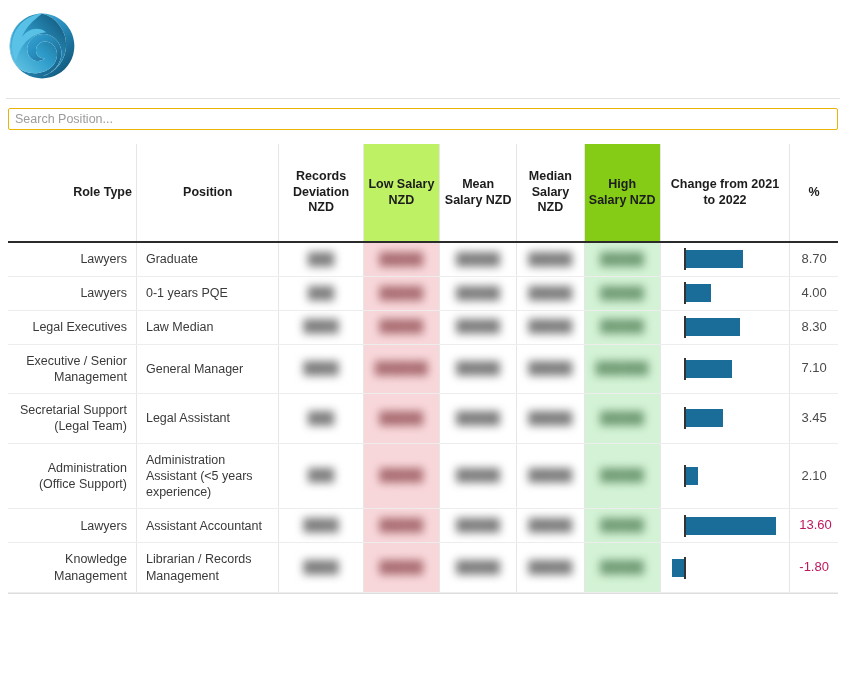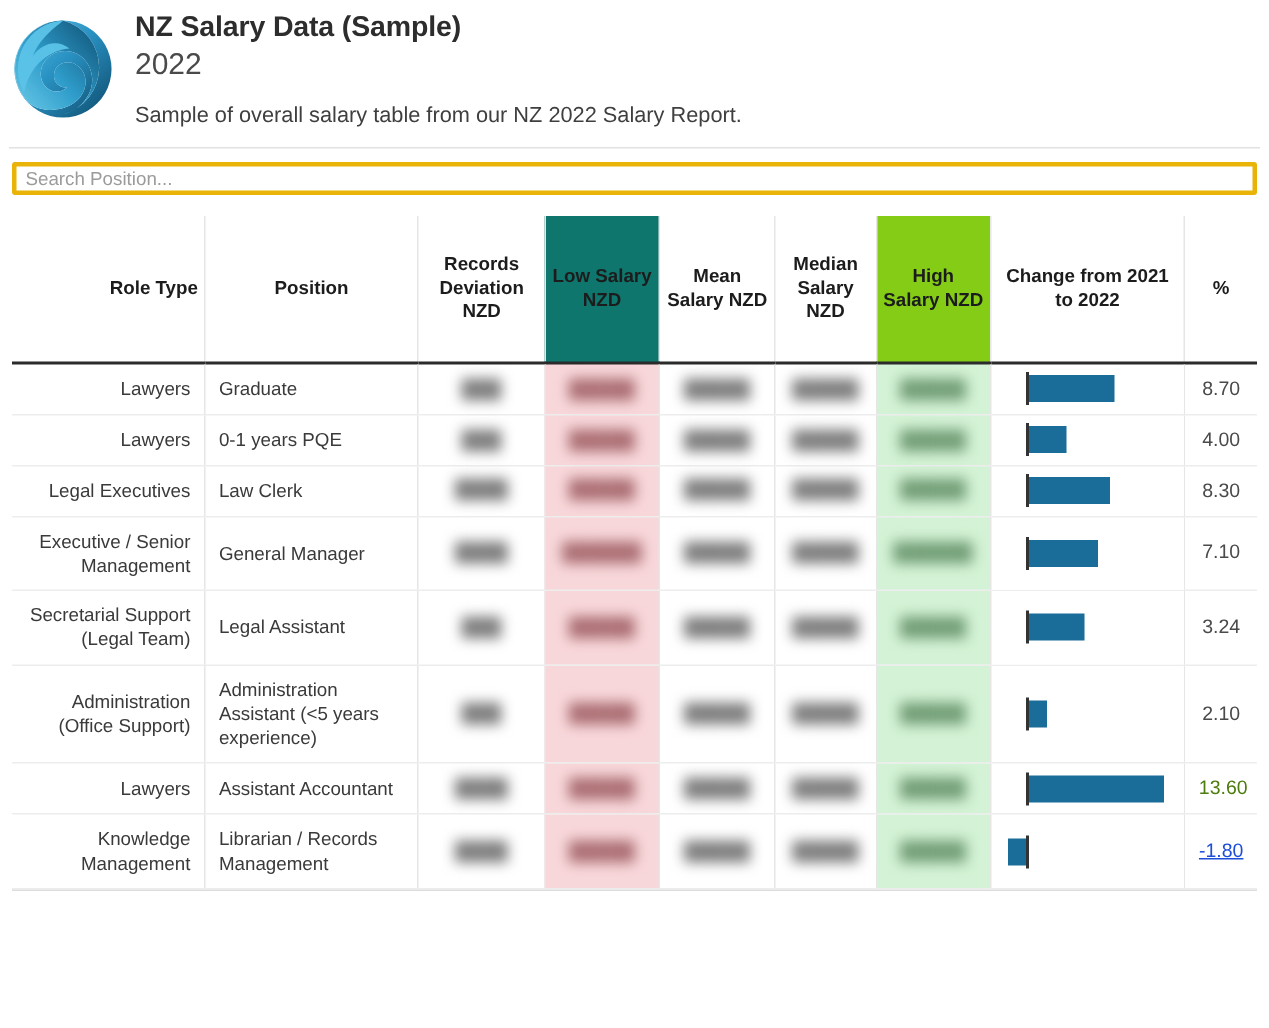--- a/index.html
+++ b/index.html
@@ -51,21 +51,21 @@
     height: 1px;
     background: #e2e2e2;
     margin: 0 6px;
   }
 
   
   #search-row { padding: 9px 8px 0 8px; }
   #search-input {
     width: 100%;
     height: 22px;
-    border: 3px solid #eab308;
+    border: 1px solid #eab308;
     border-radius: 2px;
     padding: 2px 6px;
     font-family: "Liberation Sans", sans-serif;
     font-size: 12.5px;
     color: #0369a1;
     outline: none;
     background: #fff;
   }
   #search-input::placeholder { color: #9b9b9b; }
 
@@ -91,21 +91,21 @@
     font-size: 12.5px;
     font-weight: bold;
     color: #1c1c1c;
     text-align: center;
     padding: 6px 4px;
     height: 98px;
     line-height: 1.25;
     border-bottom: 2px solid #2b2b2b;
     background: #ffffff;
   }
-  thead th.hl-low  { background: #0f766e; }
+  thead th.hl-low  { background: #bef264; }
   thead th.hl-high { background: #84cc16; }
 
   tbody td {
     font-size: 12.5px;
     color: #3a3a3a;
     padding: 8px 9px;
     border-bottom: 1px solid #ededed;
     line-height: 1.3;
     background: #ffffff;
   }
@@ -160,22 +160,22 @@
     height: 18px;
     background: #1a6d99;
     z-index: 1;
   }
 
   td.c-pct {
     text-align: center;
     font-size: 13px;
     color: #4a4a4a;
   }
-  td.c-pct.pos-strong { color: #4d7c0f; }
-  td.c-pct.neg        { color: #1d4ed8; text-decoration: underline; }
+  td.c-pct.pos-strong { color: #be185d; }
+  td.c-pct.neg        { color: #be185d; }
 
   #table-bottom-rule {
     height: 1px;
     background: #dddddd;
     margin: 0 8px;
   }
 </style>
 </head>
 <body>
 
@@ -214,25 +214,20 @@
                C 26 51 33 37 46 34
                C 62 30 76 42 77 58
                C 78 74 66 88 50 92
                A45 45 0 0 0 50 5 Z" fill="url(#gInner)"></path>
       <path d="M50 5 A45 45 0 0 0 14 72
                C 18 50 34 33 56 31
                C 45 22 30 26 22 38
                C 30 18 48 8 50 5 Z" fill="#5cc3e8" opacity="0.95"></path>
     </svg>
   </div>
-  <div id="titles">
-    <div id="app-title">NZ Salary Data (Sample)</div>
-    <div id="app-year">2022</div>
-    <div id="app-subtitle">Sample of overall salary table from our NZ 2022 Salary Report.</div>
-  </div>
 </div>
 <div id="header-rule"></div>
 
 <div id="search-row">
   <input id="search-input" type="text" placeholder="Search Position..." style="">
 </div>
 
 <div id="table-wrap">
   <table id="salary-table">
     <colgroup>
@@ -307,21 +302,21 @@
           <td class="c-chg">
             <div class="bar-track">
               <div class="bar-fill" style="background: rgb(26, 109, 153); width: 27px; left: 13.5px;"></div>
               <div class="bar-zero" style="background: rgb(51, 51, 51); left: 13.5px;"></div>
             </div>
           </td>
           <td class="c-pct ">4.00</td>
         </tr>
         <tr>
           <td class="c-role">Legal Executives</td>
-          <td class="c-pos">Law Clerk</td>
+          <td class="c-pos">Law Median</td>
           <td class="c-std">
             <span class="redacted">████</span>
           </td>
           <td class="c-low hl-low">
             <span class="redacted">█████</span>
           </td>
           <td class="c-mean">
             <span class="redacted">█████</span>
           </td>
           <td class="c-med">
@@ -381,21 +376,21 @@
           </td>
           <td class="c-high hl-high">
             <span class="redacted">█████</span>
           </td>
           <td class="c-chg">
             <div class="bar-track">
               <div class="bar-fill" style="background: rgb(26, 109, 153); width: 39.15px; left: 13.5px;"></div>
               <div class="bar-zero" style="background: rgb(51, 51, 51); left: 13.5px;"></div>
             </div>
           </td>
-          <td class="c-pct ">3.24</td>
+          <td class="c-pct ">3.45</td>
         </tr>
         <tr>
           <td class="c-role">Administration (Office Support)</td>
           <td class="c-pos">Administration Assistant (&lt;5 years experience)</td>
           <td class="c-std">
             <span class="redacted">███</span>
           </td>
           <td class="c-low hl-low">
             <span class="redacted">█████</span>
           </td>

